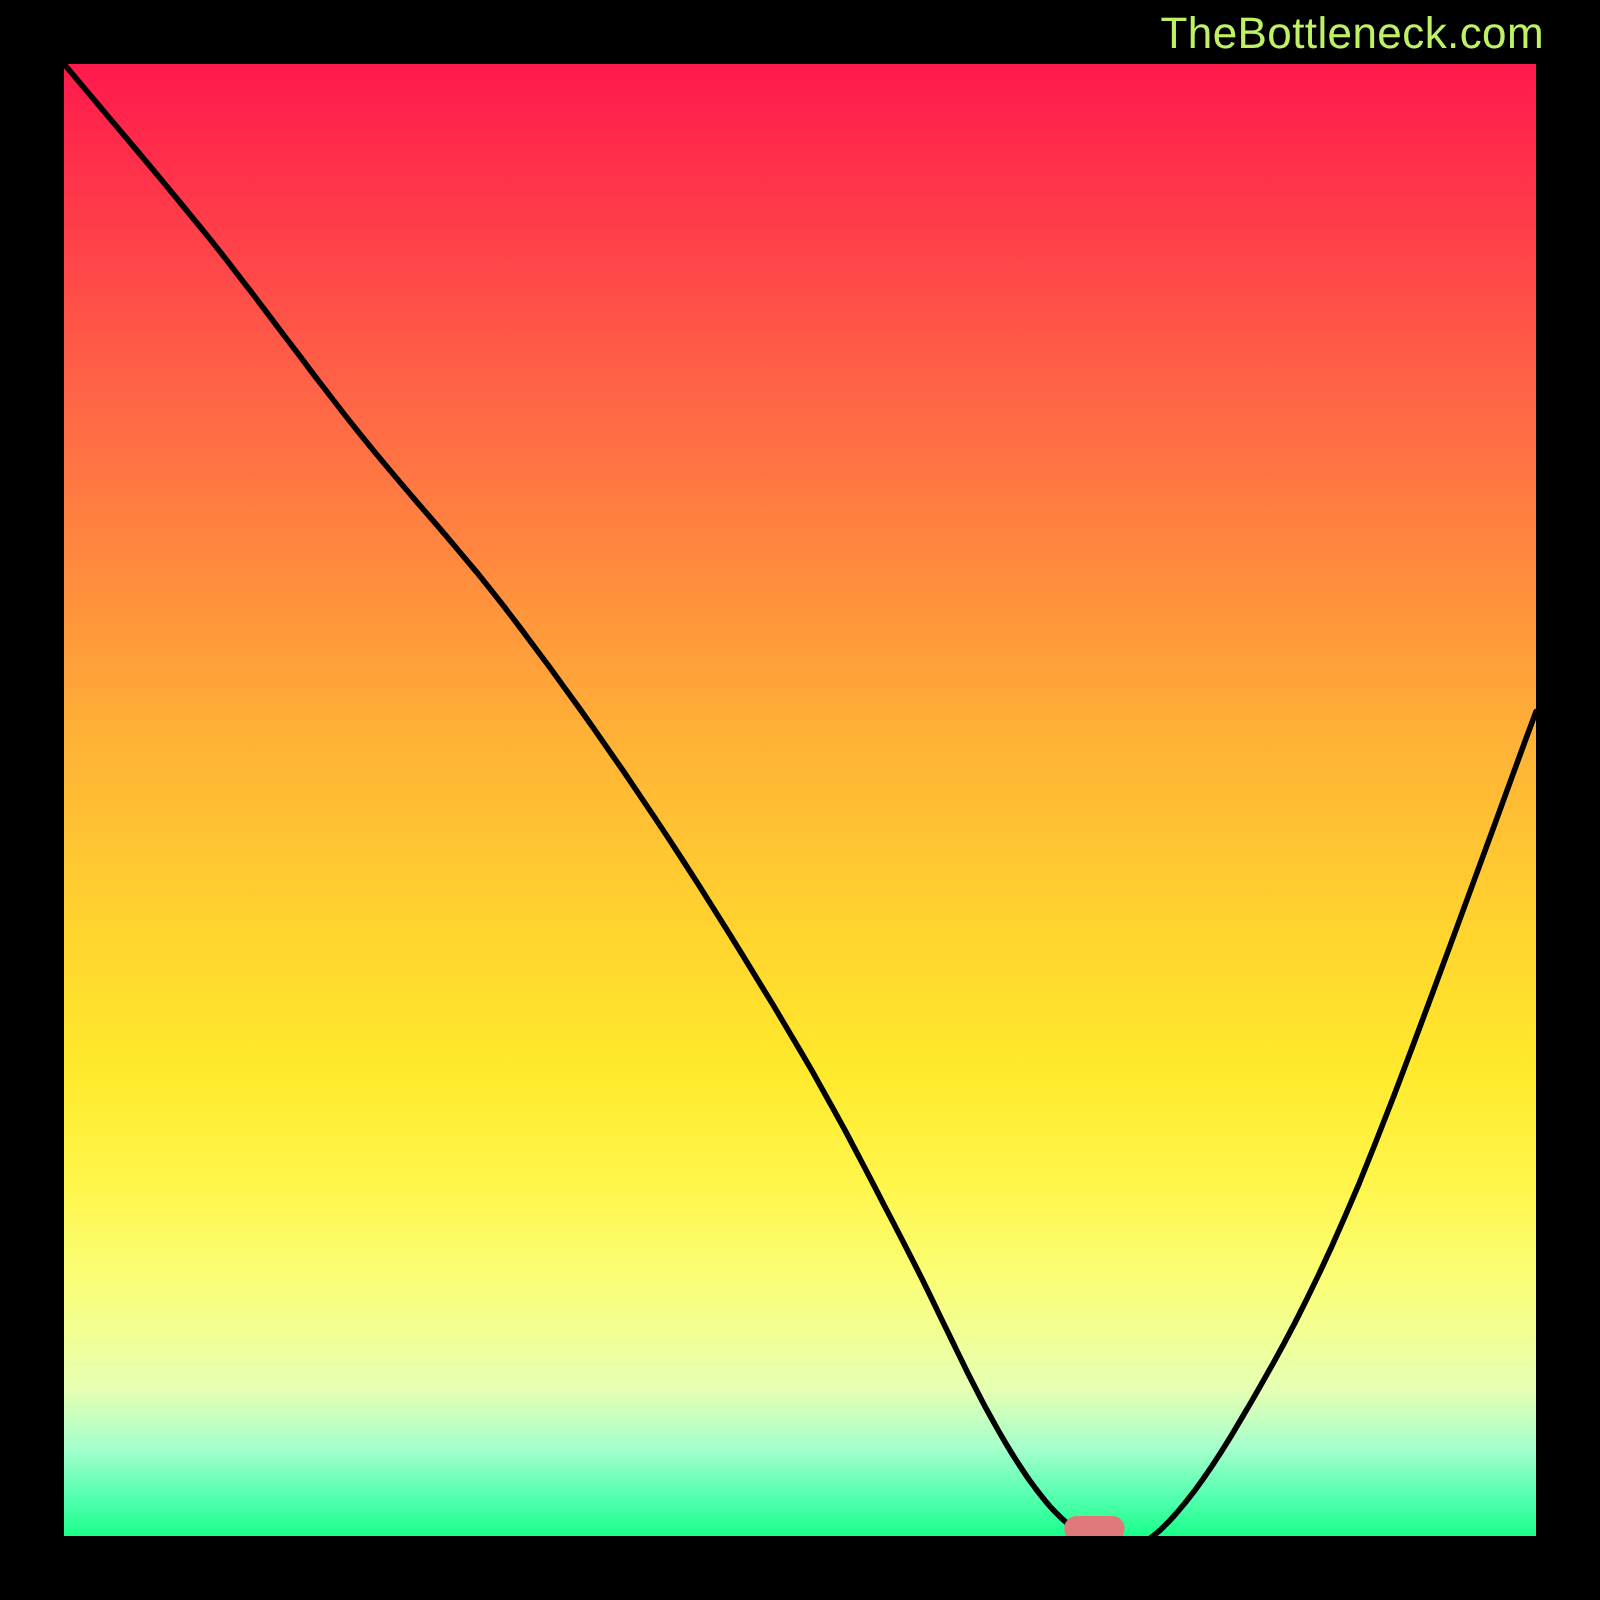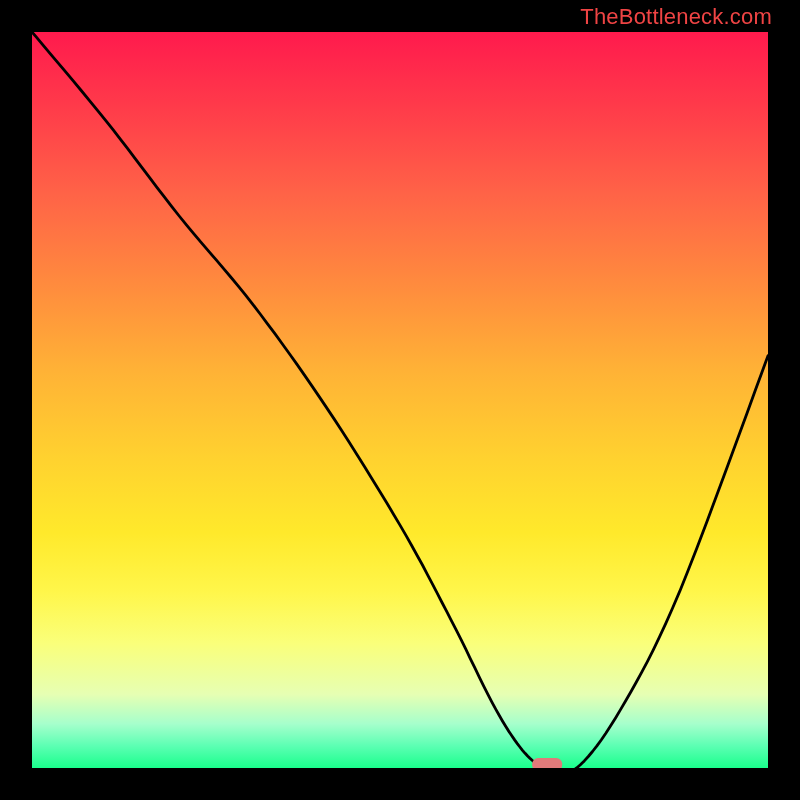--- a/index.html
+++ b/index.html
@@ -38,21 +38,21 @@
       #a6ffcc 94%,
       #5cffb3 97%,
       #1aff8c 100%);
   }
   .watermark {
     position: absolute;
     top: 4px;
     right: 28px;
     font-family: Arial, Helvetica, sans-serif;
     font-size: 22px;
-    color: #ef4444;
+    color: #bef264;
     letter-spacing: 0.2px;
   }
   svg.curve {
     position: absolute;
     left: 0;
     top: 0;
     width: 736px;
     height: 736px;
     pointer-events: none;
   }

